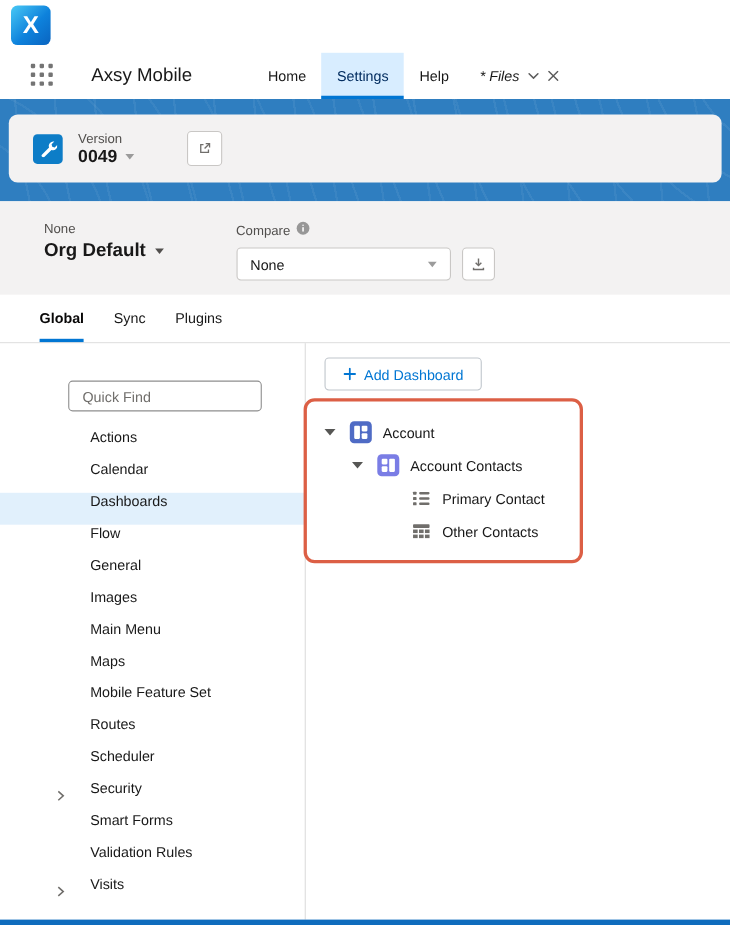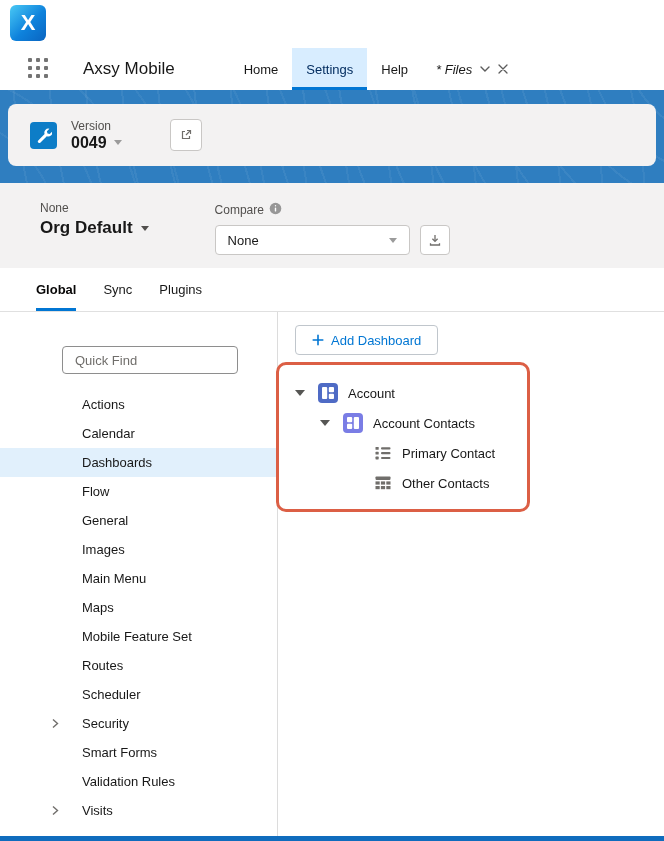--- a/index.html
+++ b/index.html
@@ -100,21 +100,21 @@
   .main { display:flex; height:524px; }
   .sidebar { width:278px; border-right:1px solid #dcdcdc; padding-top:34px; flex:none; }
   .quickfind {
     display:block; margin-left:62px; width:176px; height:28px;
     border:1px solid #8e8e8e; border-radius:4px; padding:0 12px; font-size:13px;
     font-family:"Liberation Sans", sans-serif; color:#181818; outline:none; background:#fff;
   }
   .quickfind::placeholder { color:#706e6b; }
   .nav-list { margin-top:16px; }
   .nav-item {
-    position:relative; height:29px; display:flex; align-items:center;
+    position:relative; height:29px; display:flex; 
     padding-left:82px; font-size:13px; cursor:pointer;
   }
   .nav-item.selected { background:#e1f0fc; }
   .nav-chev { position:absolute; left:50px; top:9px; display:flex; }
 
   .content { flex:1; position:relative; padding:13px 0 0 17px; }
   .add-btn {
     height:30px; background:#fff; border:1px solid #c0c6cc; border-radius:4px;
     display:inline-flex; align-items:center; gap:7px; padding:12px 16px;
     color:#0176d3; font-size:13px; font-family:"Liberation Sans", sans-serif; cursor:pointer;

